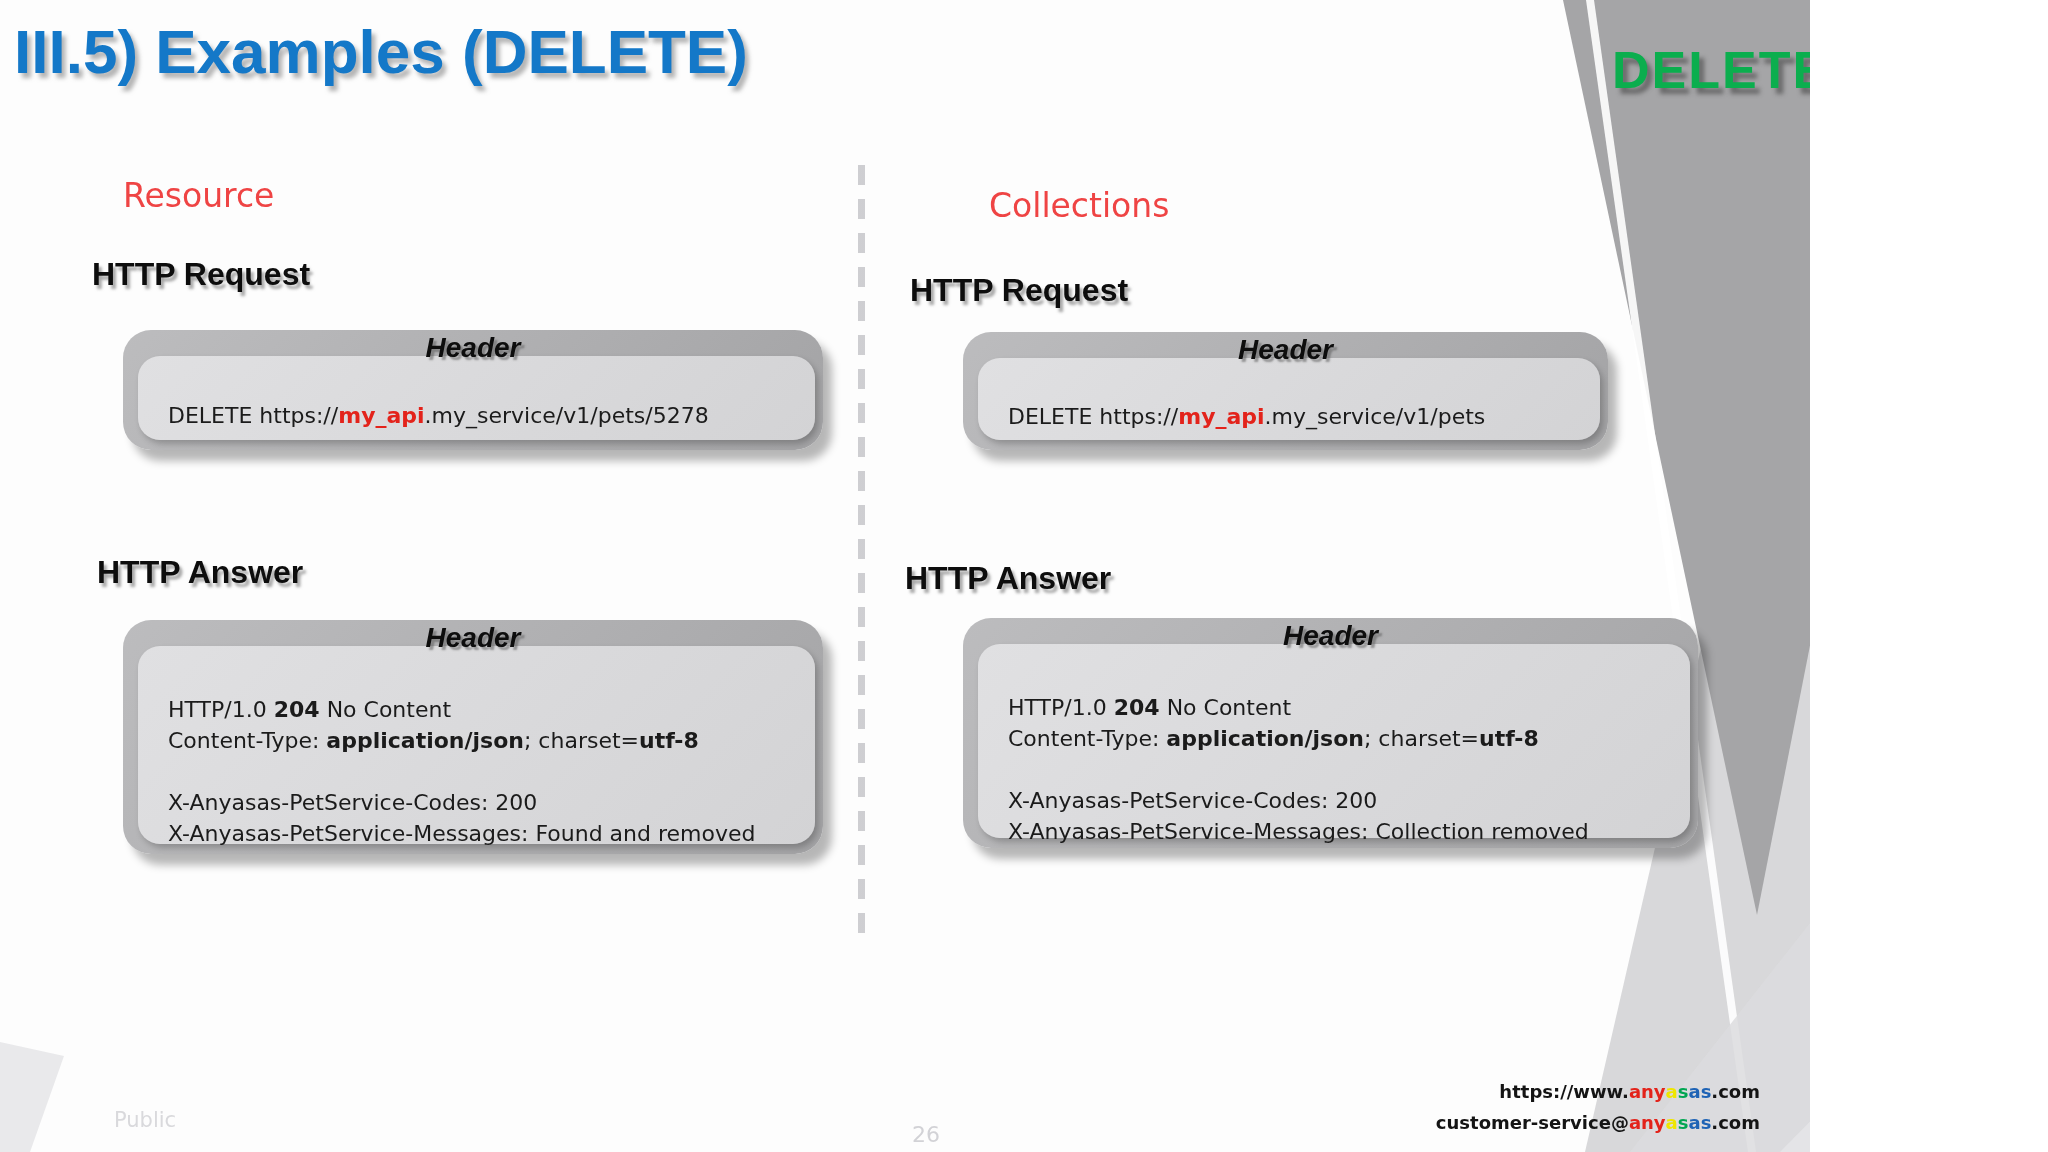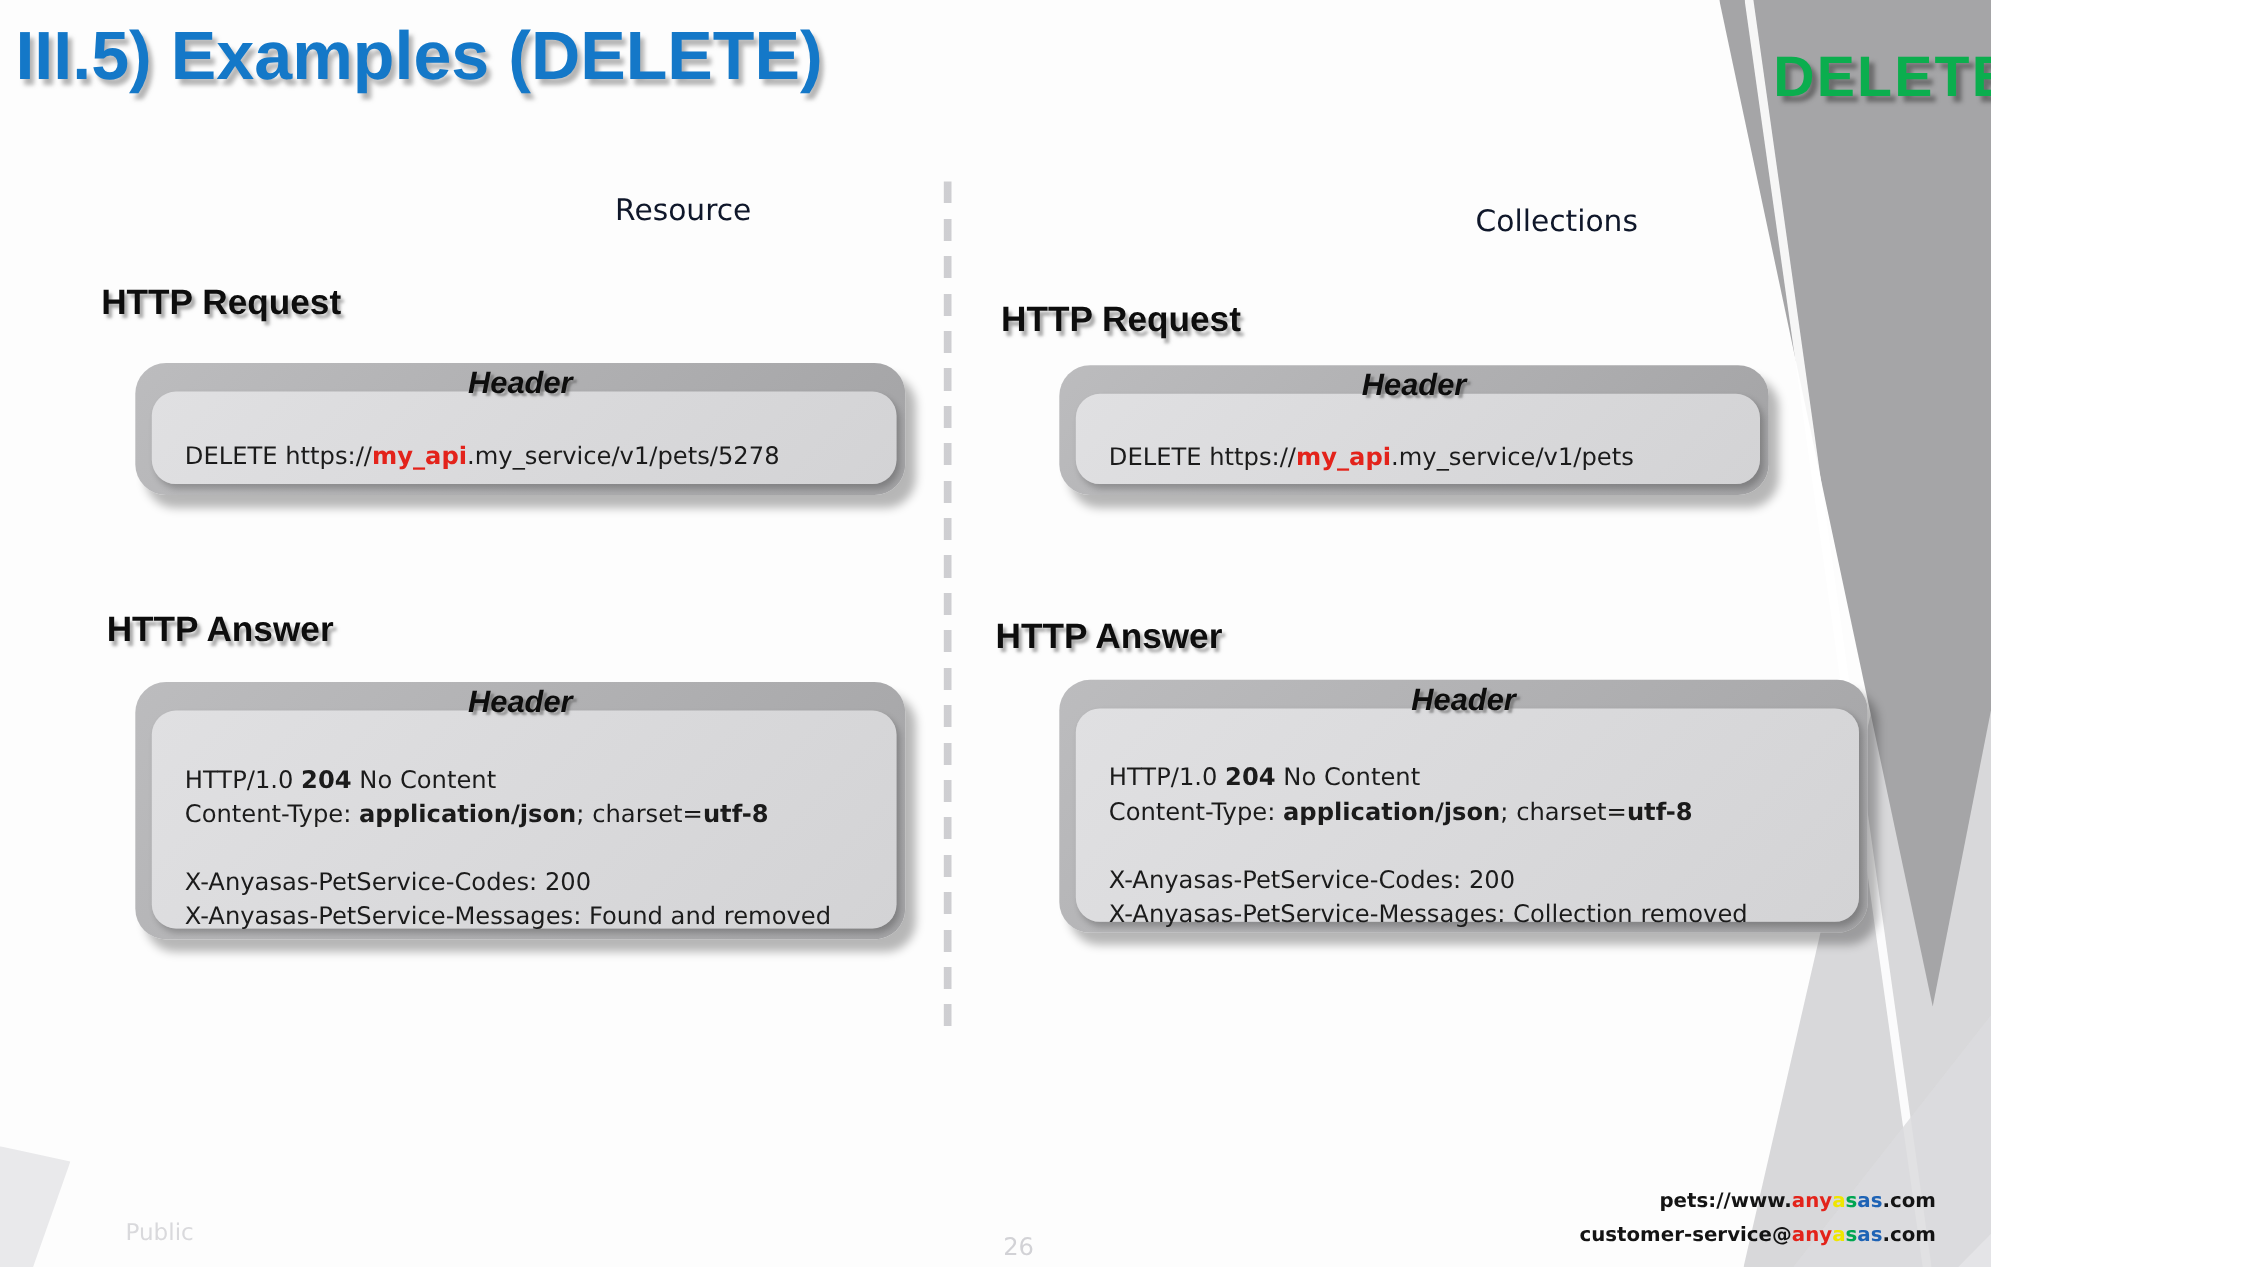--- a/index.html
+++ b/index.html
@@ -24,21 +24,21 @@
   .deco-left-corner{position:absolute;inset:0;background:#e9e9eb;
       clip-path:polygon(0 1042px,64px 1056px,30px 1152px,0 1152px);}
 
   
   .title{left:14px;top:16px;font-family:"Liberation Sans",sans-serif;
          font-weight:700;font-size:62px;color:#1478c8;letter-spacing:0px;
          text-shadow:4px 5px 4px rgba(120,120,120,.55);z-index:2;}
   .method-tag{left:1612px;top:40px;font-family:Liberation Sans, sans-serif;
          font-weight:700;font-size:52px;color:#0bae4e;letter-spacing:2px;
          text-shadow:5px 6px 4px rgba(60,60,60,.55);z-index:3;}
-  .col-label{font-size:27px;color:#0f172a;text-align:right;z-index:2;}
+  .col-label{font-size:33px;color:#ef4444;text-align:left;z-index:2;}
   .col-label.left{left:123px;width:560px;top:176px;}
   .col-label.right{left:989px;width:500px;top:186px;}
   .section-heading{font-family:"Liberation Sans",sans-serif;font-weight:700;
          font-size:32px;color:#0d0d0d;z-index:2;
          text-shadow:3px 4px 3px rgba(110,110,110,.6);}
 
   
   .hbox{z-index:2;border-radius:28px;
         background:linear-gradient(135deg,#bcbcbe 0%,#a3a3a5 100%);
         box-shadow:9px 11px 9px rgba(0,0,0,.28);}
@@ -140,17 +140,17 @@
         <div class="line"><span>Content-Type: </span><span style="font-weight: 700;">application/json</span><span>; charset=</span><span style="font-weight: 700;">utf-8</span></div>
         <div class="line">&nbsp;</div>
         <div class="line"><span>X-Anyasas-PetService-Codes: 200</span></div>
         <div class="line"><span>X-Anyasas-PetService-Messages: Collection removed</span></div>
       </div>
   </div>
 
   <div class="abs classification">Public</div>
   <div class="abs page-number">26</div>
   <div class="abs footer-links">
-    <div class="fline"><span style="color: rgb(20, 20, 20);">pets://www.</span><span style="color: rgb(227, 35, 26);">any</span><span style="color: rgb(239, 230, 0);">a</span><span style="color: rgb(0, 166, 81);">s</span><span style="color: rgb(30, 99, 181);">as</span><span style="color: rgb(20, 20, 20);">.com</span></div>
+    <div class="fline"><span style="color: rgb(20, 20, 20);">https://www.</span><span style="color: rgb(227, 35, 26);">any</span><span style="color: rgb(239, 230, 0);">a</span><span style="color: rgb(0, 166, 81);">s</span><span style="color: rgb(30, 99, 181);">as</span><span style="color: rgb(20, 20, 20);">.com</span></div>
     <div class="fline"><span style="color: rgb(20, 20, 20);">customer-service@</span><span style="color: rgb(227, 35, 26);">any</span><span style="color: rgb(239, 230, 0);">a</span><span style="color: rgb(0, 166, 81);">s</span><span style="color: rgb(30, 99, 181);">as</span><span style="color: rgb(20, 20, 20);">.com</span></div>
   </div>
 
 </div>
 
 </body></html>

